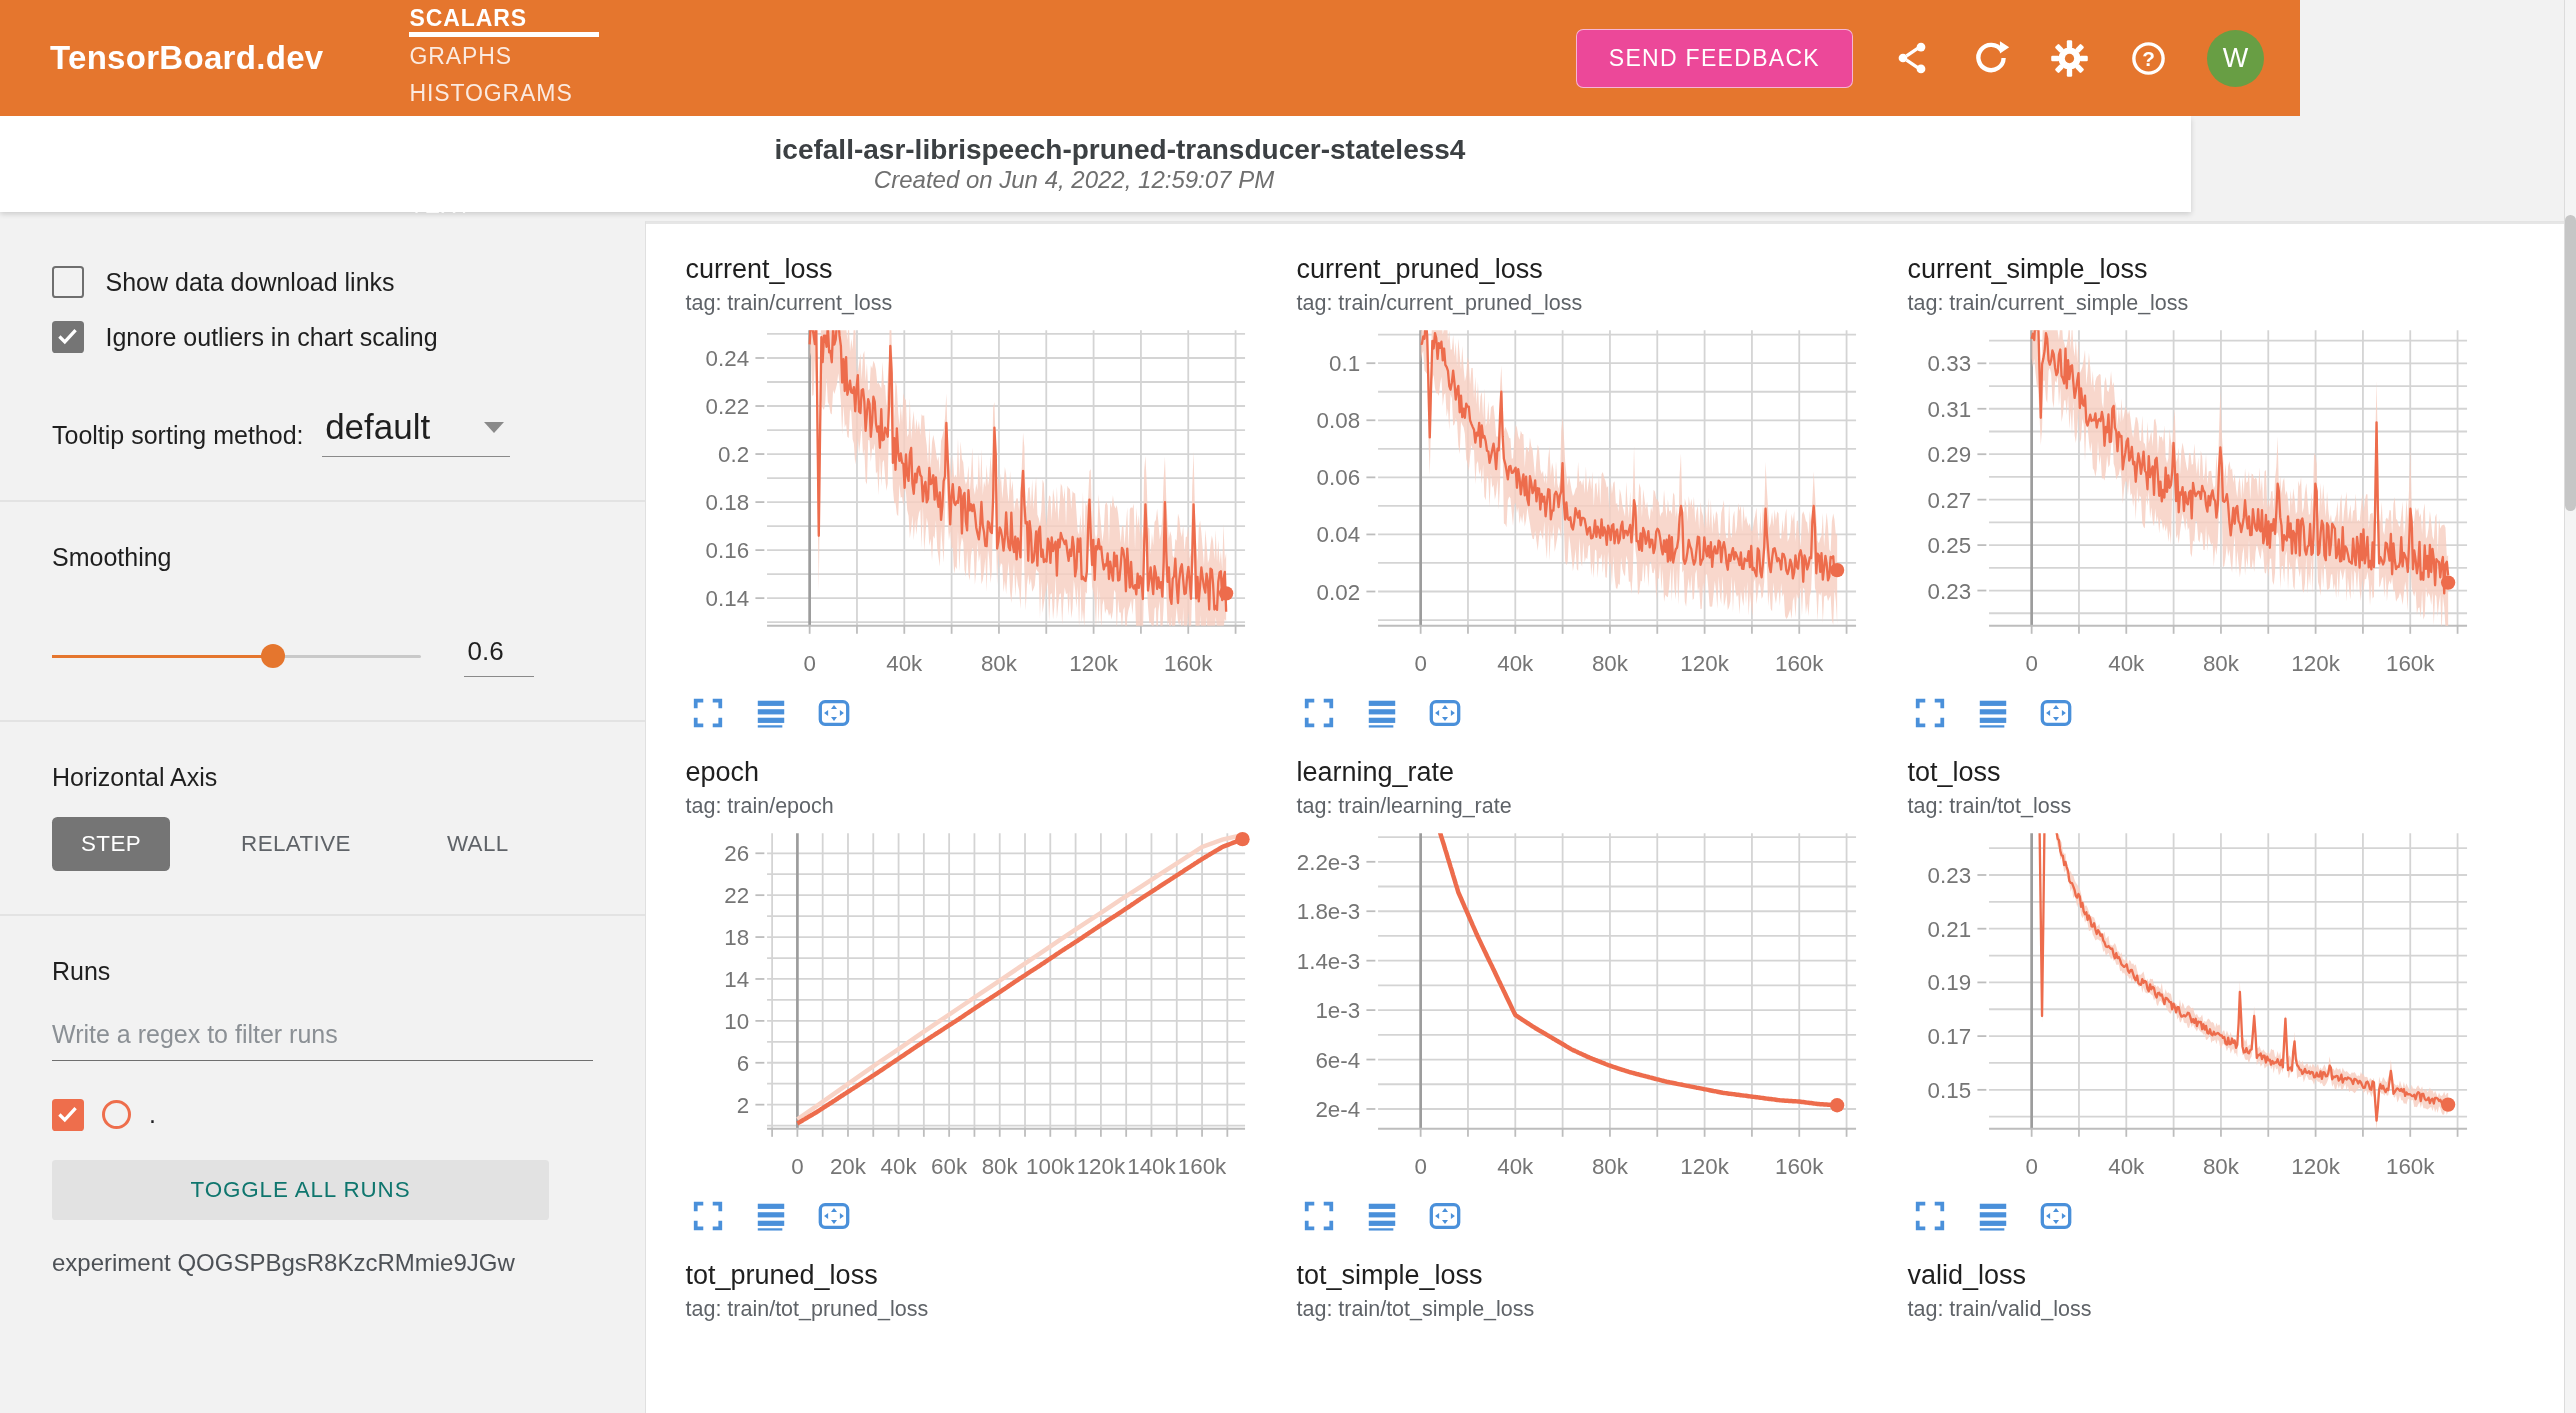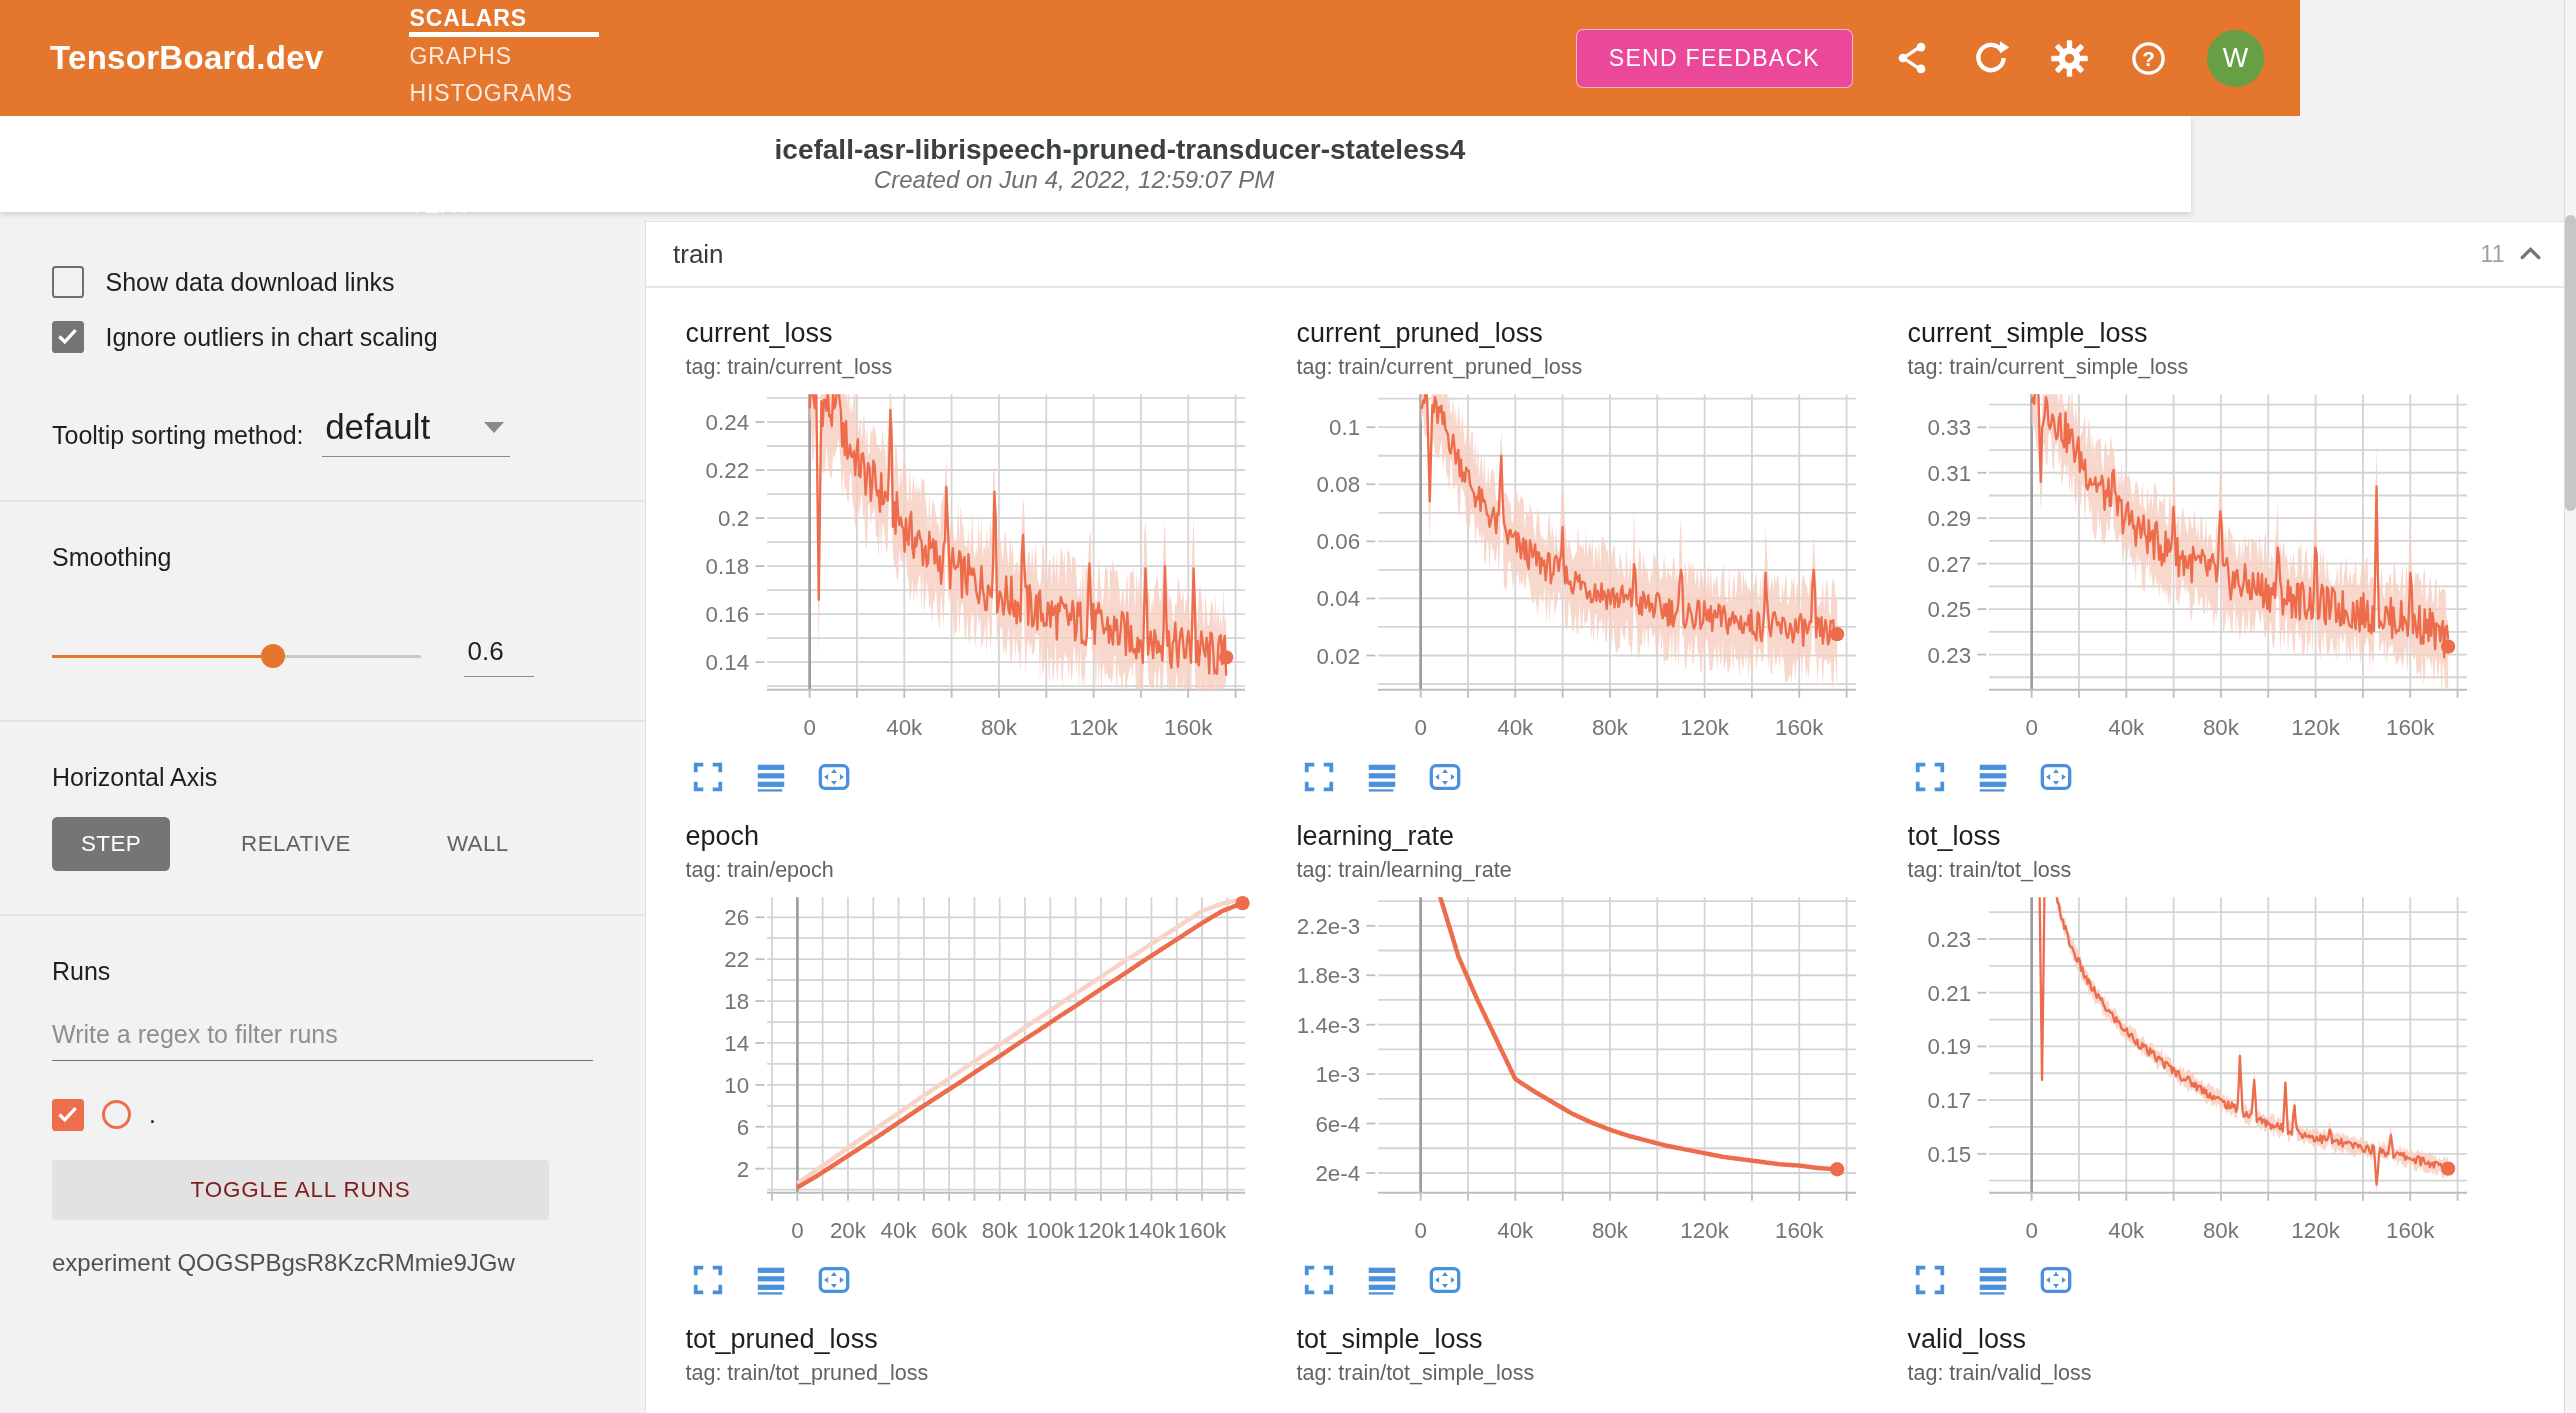--- a/index.html
+++ b/index.html
@@ -60,21 +60,21 @@
     border-radius:5.4px; cursor:pointer; }
   .axis-btn.active { background:#757575; color:#fff; padding:14.3px 29px; }
   .regex-input { display:block; width:100%; border:none; outline:none; background:transparent;
     border-bottom:1.8px solid #6f6f6f; font-size:25px; color:#1f1f1f; padding:0 0 10.7px 0; margin-top:34px;
     font-family:"Liberation Sans",sans-serif; }
   .regex-input::placeholder { color:#8b9095; }
   .runrow { display:flex; align-items:center; margin-top:38px; }
   .run-circle { width:29px; height:29px; border:3.6px solid #ee6e4c; border-radius:50%; margin-left:18px; flex:0 0 auto; }
   .run-name { font-size:25px; color:#202124; margin-left:18px; }
   .toggle-btn { margin-top:29px; width:497px; background:#e2e2e2; border:none; border-radius:3.6px;
-    font-size:22.4px; letter-spacing:0.9px; color:#7f1d1d; padding:17px 0; text-align:center; cursor:pointer;
+    font-size:22.4px; letter-spacing:0.9px; color:#0f766e; padding:17px 0; text-align:center; cursor:pointer;
     font-family:"Liberation Sans",sans-serif; }
   .experiment { font-size:24px; color:#4d5156; margin-top:29px; }
 
   
   .card { position:absolute; left:645px; top:221px; right:0; height:1344px; background:#fff;
     border-left:1.8px solid #e0e0e0; border-top:0.9px solid #e4e4e4; }
   .card-header { height:64px; display:flex; align-items:center; justify-content:space-between;
     padding:0 32px 0 27px; cursor:pointer; }
   .section-label { font-size:26px; color:#3a3a3a; }
   .section-right { display:flex; align-items:center; gap:12.5px; }
@@ -211,29 +211,20 @@
           </svg>
       </div>
       <div class="run-circle"></div>
       <div class="run-name">.</div>
     </div>
     <button class="toggle-btn">TOGGLE ALL RUNS</button>
     <div class="experiment">experiment QOGSPBgsR8KzcRMmie9JGw</div>
   </div>
 
   <div class="card">
-    <div class="card-header">
-      <div class="section-label">train</div>
-      <div class="section-right">
-        <div class="section-count">11</div>
-        <svg width="27" height="27" viewBox="0 0 26 26">
-          <polyline points="5,16 13,8 21,16" fill="none" stroke="#757575" stroke-width="3.2" stroke-linecap="round"></polyline>
-        </svg>
-      </div>
-    </div>
     <div class="card-divider"></div>
 
     <div class="charts-grid" id="charts-grid">
         <div class="chart-block">
           <div class="chart-title">current_loss</div>
           <div class="chart-tag">tag: train/current_loss</div>
           <svg class="chart-svg" viewBox="0 0 660 410">
             <line x1="162.58415841584159" y1="336" x2="162.58415841584159" y2="345" stroke="#bdbdbd" stroke-width="2"></line>
             <line x1="215.45544554455444" y1="6" x2="215.45544554455444" y2="336" stroke="#d4d4d4" stroke-width="2"></line>
             <line x1="215.45544554455444" y1="336" x2="215.45544554455444" y2="345" stroke="#bdbdbd" stroke-width="2"></line>

